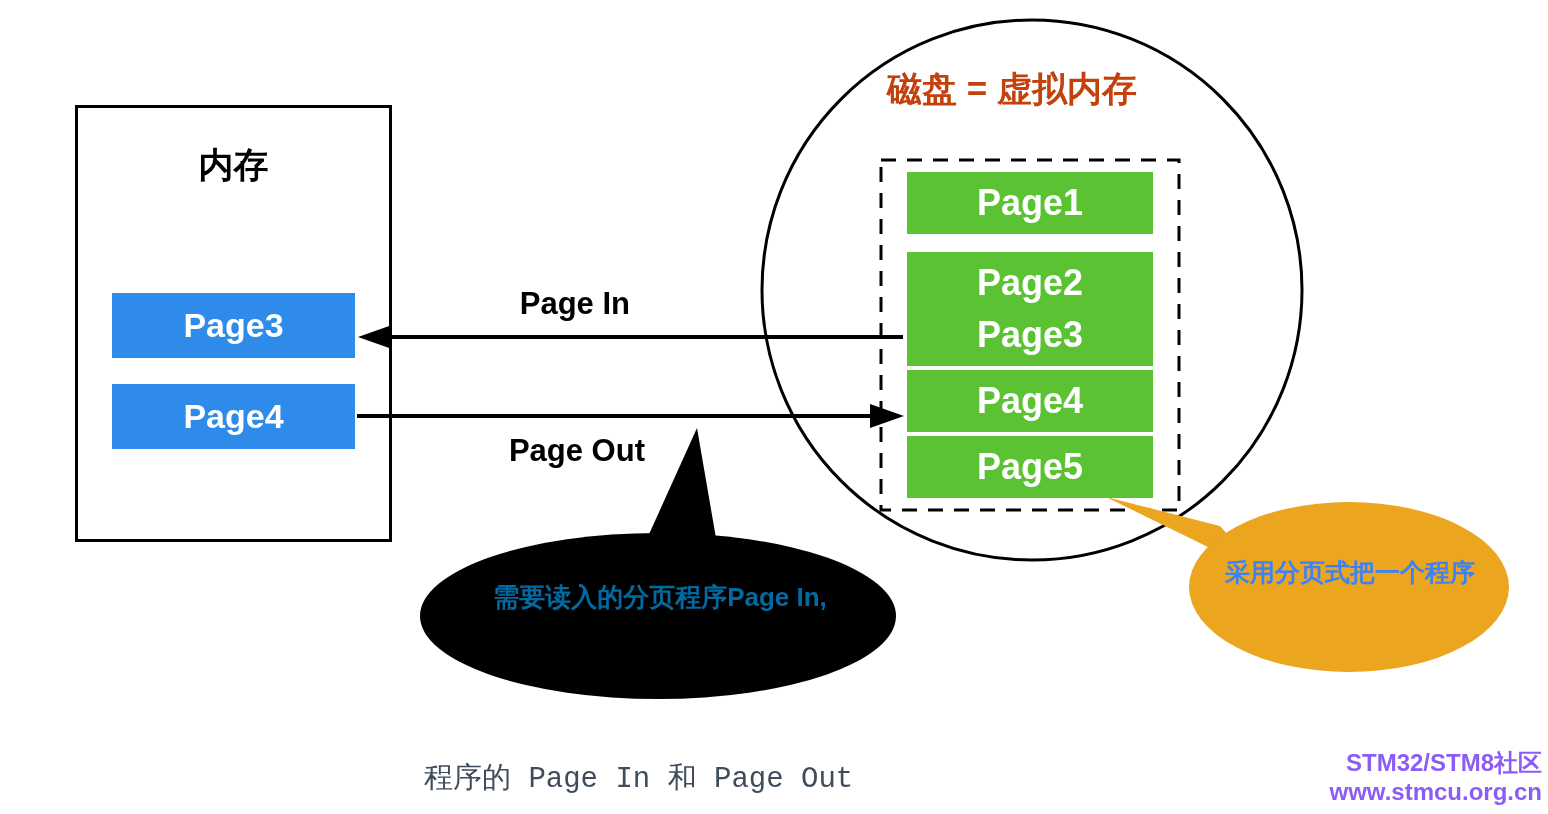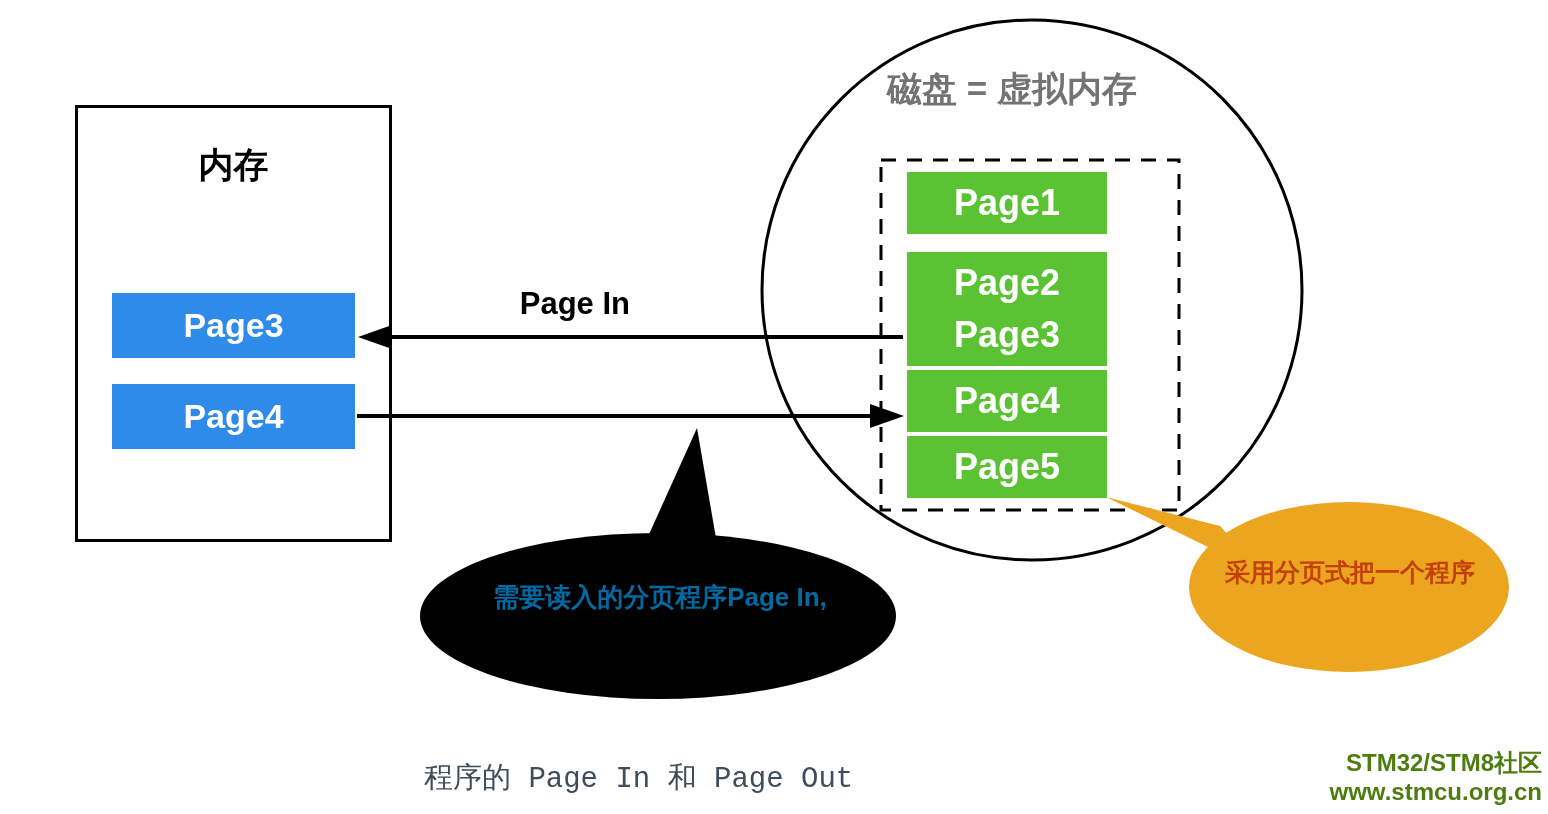--- a/index.html
+++ b/index.html
@@ -17,51 +17,51 @@
   .memory-box {
     left: 75px; top: 105px; width: 311px; height: 431px;
     border: 3px solid #000; background: transparent;
   }
   .memory-title {
     left: 75px; top: 142px; width: 317px;
     text-align: center; font-size: 35px; font-weight: bold; color: #000;
   }
   .disk-title {
     left: 822px; top: 66px; width: 380px;
-    text-align: center; font-size: 35px; font-weight: bold; color: #737373;
+    text-align: center; font-size: 35px; font-weight: bold; color: #c2410c;
   }
   .page-box {
     display: flex; align-items: center; justify-content: center;
     color: #ffffff; font-weight: bold;
   }
   .page-blue { left: 112px; width: 243px; height: 65px; background: #2E8BE9; font-size: 34px; }
-  .page-green { left: 907px; width: 200px; height: 62px; background: #5BC233; font-size: 36px; }
+  .page-green { left: 907px; width: 246px; height: 62px; background: #5BC233; font-size: 36px; }
 
   .arrow-label { font-size: 31px; font-weight: bold; color: #000; text-align: right; }
   .page-in-label  { left: 450px; top: 286px; width: 180px; }
   .page-out-label { left: 445px; top: 433px; width: 200px; }
 
   .bubble-text { text-align: center; font-weight: bold; }
   .black-bubble-text {
     left: 443px; top: 577px; width: 434px;
     color: #0369a1; font-size: 26px; line-height: 41px;
   }
   .orange-bubble-text {
     left: 1204px; top: 553px; width: 292px;
-    color: #c2410c; font-size: 25px; line-height: 39px;
+    color: #3b82f6; font-size: 25px; line-height: 39px;
   }
 
   .caption {
     left: 424px; top: 758px; width: 530px;
     text-align: left; font-size: 29px; color: #3E4C5C; font-family: Liberation Mono, monospace;
   }
   .watermark {
     left: 1260px; top: 748px; width: 282px;
     text-align: right; font-weight: bold; font-size: 24px;
-    color: #4d7c0f; line-height: 29px;
+    color: #8b5cf6; line-height: 29px;
   }
 </style>
 </head>
 <body>
 
 <div class="canvas">
 
   <svg class="shapes-svg" viewBox="0 0 1548 814" xmlns="http://www.w3.org/2000/svg">
 
     <circle cx="1032" cy="290" r="270" fill="none" stroke="#000000" stroke-width="3"></circle>
@@ -111,20 +111,21 @@
     <span>Page3</span>
   </div>
   <div class="abs page-box page-green" style="top:370px">
     <span>Page4</span>
   </div>
   <div class="abs page-box page-green" style="top:436px">
     <span>Page5</span>
   </div>
 
   <div class="abs arrow-label page-in-label">Page In</div>
+  <div class="abs arrow-label page-out-label">Page Out</div>
 
   <div class="abs bubble-text black-bubble-text">
     <div>需要读入的分页程序Page In,</div>
   </div>
   <div class="abs bubble-text orange-bubble-text">
     <div>采用分页式把一个程序</div>
   </div>
 
   <div class="abs caption">程序的 Page In 和 Page Out</div>
 

